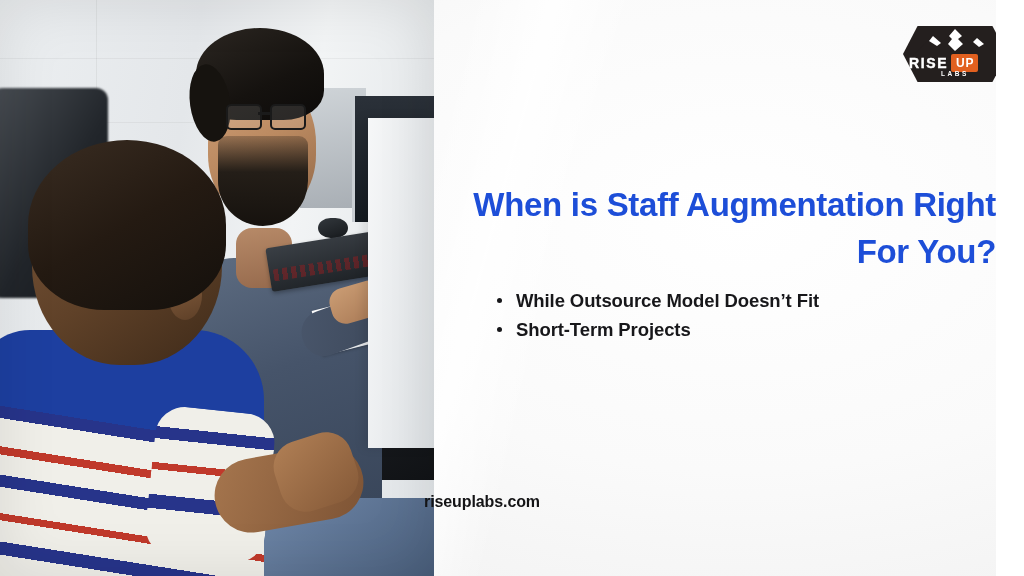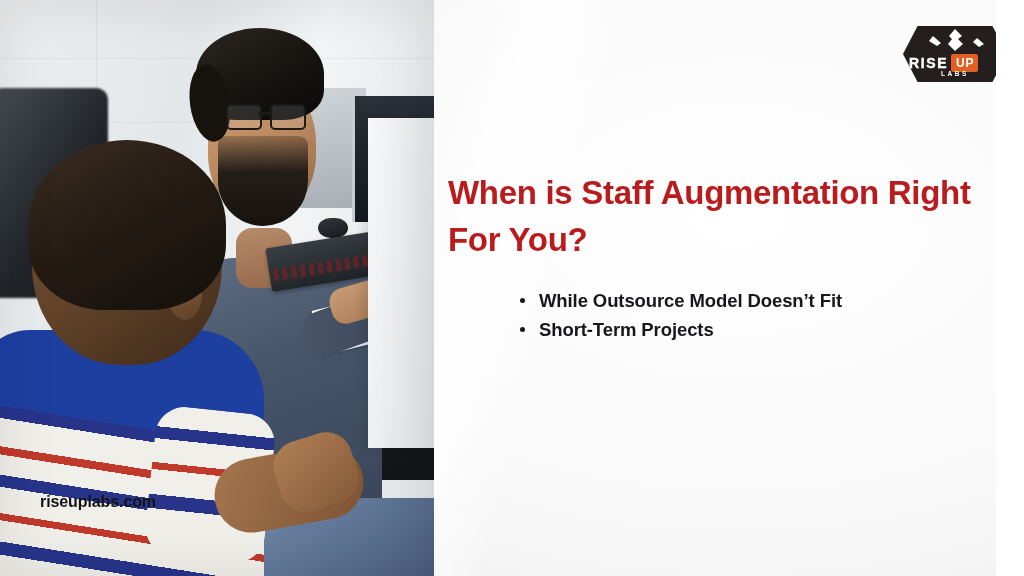--- a/index.html
+++ b/index.html
@@ -135,40 +135,40 @@
   .logo-rise{font:700 14px/1 "Liberation Sans",sans-serif;color:#ffffff;letter-spacing:1.6px;
     -webkit-text-stroke:0.4px #fff;}
   .logo-up{background:#e2601f;color:#fff;font:700 12px/1 "Liberation Sans",sans-serif;
     letter-spacing:.8px;padding:3px 4px 3px 5px;border-radius:2px;}
   .logo-labs{position:absolute;left:0;top:45px;width:104px;text-align:center;
     font:700 6.5px/1 "Liberation Sans",sans-serif;color:#ffffff;letter-spacing:2.6px;}
   .logo-r{position:absolute;left:96px;top:14px;font:400 7px/1 "Liberation Sans",sans-serif;color:#6d6d6d;}
 
   
   .title{
-    position:absolute;left:448px;top:148px;width:548px;
+    position:absolute;left:448px;top:160px;width:548px;
     font:700 33px/1.42 "Liberation Sans",sans-serif;
-    color:#b91c1c;text-align:left;letter-spacing:-0.3px;
+    color:#1d4ed8;text-align:right;letter-spacing:-0.3px;
   }
   .bullets{
-    position:absolute;left:517px;top:286px;width:470px;
+    position:absolute;left:494px;top:286px;width:470px;
     margin:0;padding:0;list-style:none;
   }
   .bullets li{
     position:relative;padding-left:22px;
     font:700 18.5px/1.58 "Liberation Sans",sans-serif;
     color:#17171a;letter-spacing:-0.1px;white-space:nowrap;
   }
   .bullets li::before{
     content:"";position:absolute;left:3px;top:12px;
     width:5px;height:5px;border-radius:50%;background:#17171a;
   }
   .footer-url{
-    position:absolute;left:0;top:494px;width:964px;text-align:left;
-    font:700 16px/1 "Liberation Sans",sans-serif;color:#141416;letter-spacing:-0.1px;margin-left:40px;
+    position:absolute;left:0;top:494px;width:964px;text-align:center;
+    font:700 16px/1 "Liberation Sans",sans-serif;color:#141416;letter-spacing:-0.1px;
   }
   .edge-block{position:absolute;left:1000px;top:458px;width:24px;height:55px;background:#141414;}
 </style>
 </head>
 <body>
 
 <div class="slide">
 
   <div class="bg-panel"></div>
   <div class="bg-streaks"></div>

